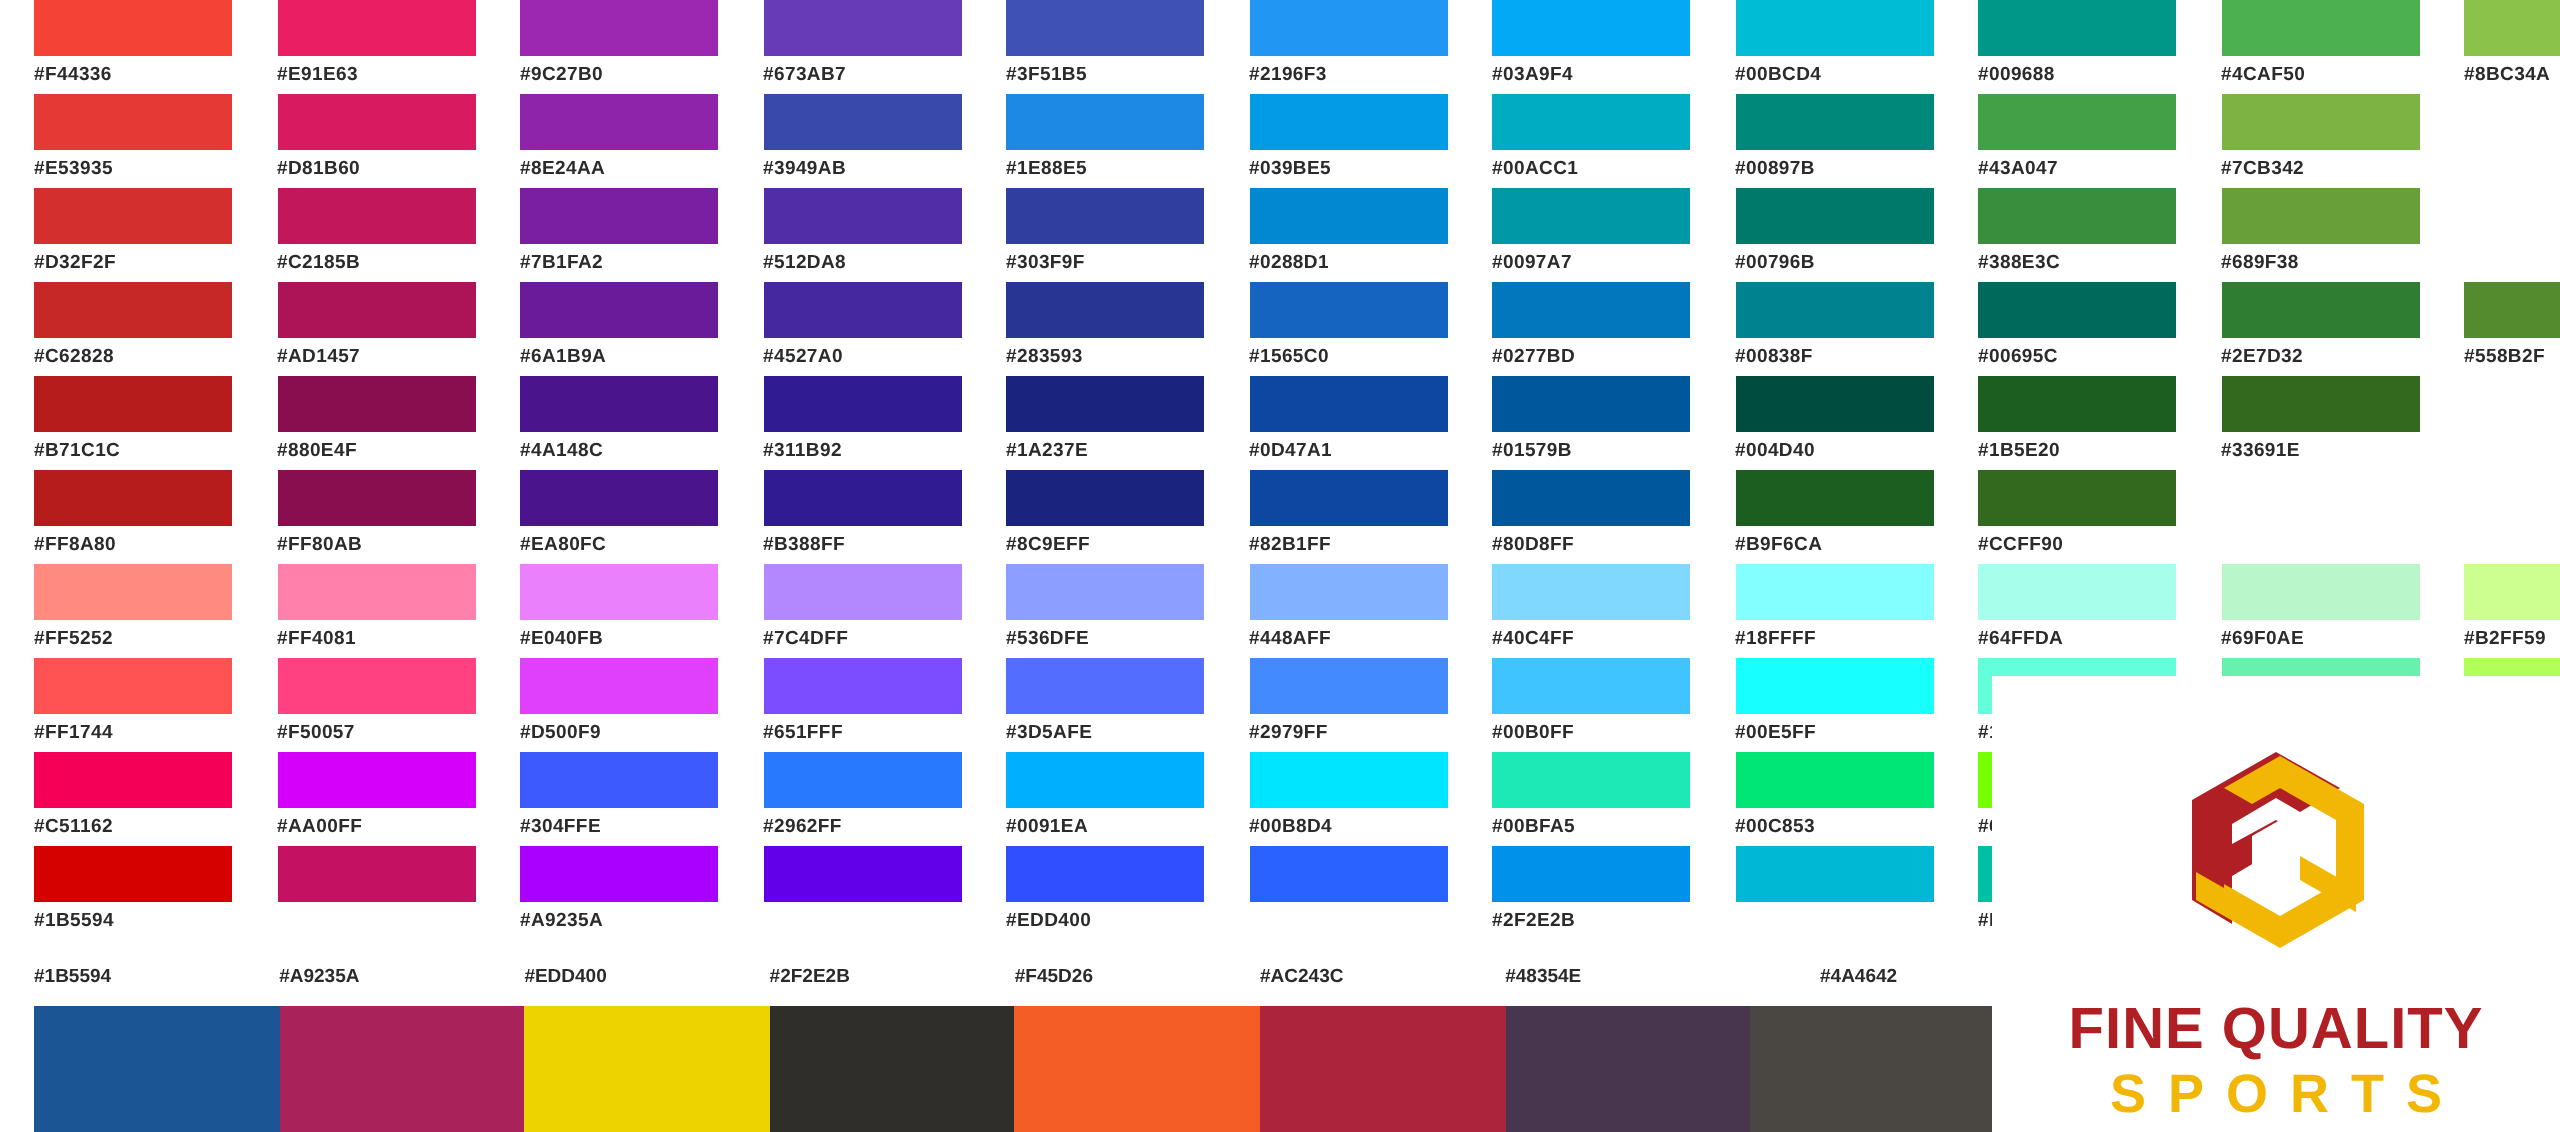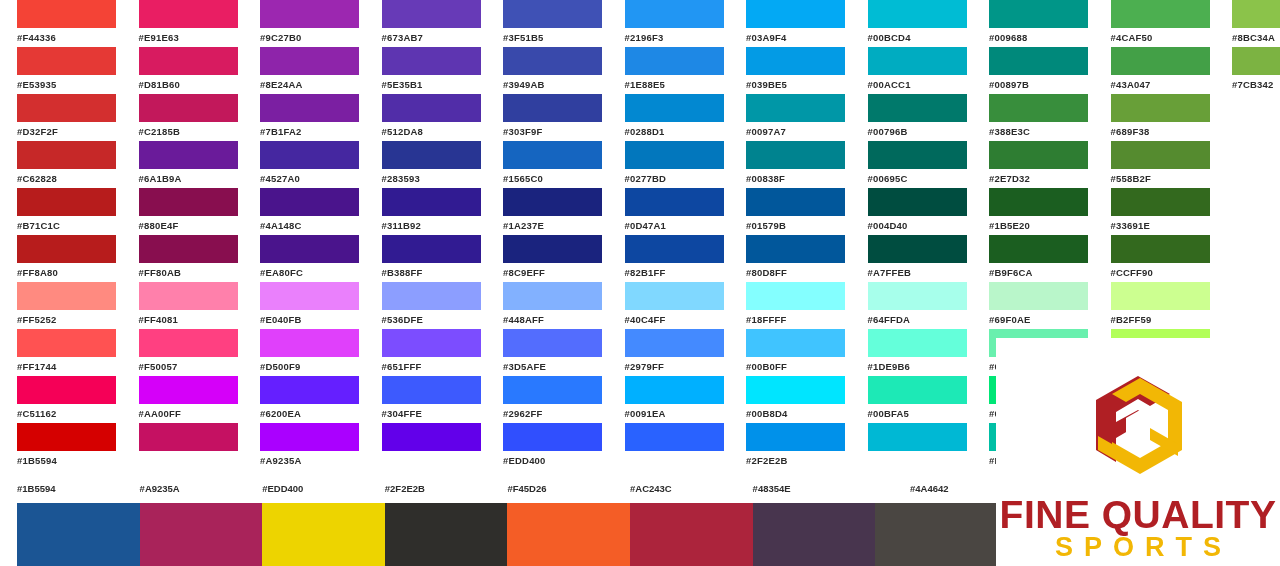--- a/index.html
+++ b/index.html
@@ -26,21 +26,21 @@
   .bsw{position:absolute;top:8px;height:63px;}
 
   
   .logo{
     position:absolute;right:6px;bottom:4px;width:272px;height:212px;
     display:flex;flex-direction:column;align-items:center;justify-content:flex-end;
     background:rgba(255,255,255,.0);
   }
   .logo-mark{width:168px;height:120px;}
   .logo-name{
-    font-size:39px;font-weight:bold;letter-spacing:.5px;line-height:34px;
+    font-size:29px;font-weight:bold;letter-spacing:.5px;line-height:34px;
     white-space:nowrap;margin-top:12px;
   }
   .logo-sub{
     font-size:27px;font-weight:bold;letter-spacing:11px;line-height:30px;
     white-space:nowrap;padding-left:11px;text-align:right;
   }
   .logo-white{
     position:absolute;right:0;bottom:0;width:284px;height:228px;
     background:#ffffff;
   }
@@ -104,24 +104,20 @@
         </div>
         <div class="cell">
           <span class="sw" style="background: rgb(216, 27, 96);"></span>
           <span class="lbl">#D81B60</span>
         </div>
         <div class="cell">
           <span class="sw" style="background: rgb(142, 36, 170);"></span>
           <span class="lbl">#8E24AA</span>
         </div>
         <div class="cell">
-          <span class="sw" style="background: rgb(94, 53, 177);"></span>
-          <span class="lbl">#5E35B1</span>
-        </div>
-        <div class="cell">
           <span class="sw" style="background: rgb(57, 73, 171);"></span>
           <span class="lbl">#3949AB</span>
         </div>
         <div class="cell">
           <span class="sw" style="background: rgb(30, 136, 229);"></span>
           <span class="lbl">#1E88E5</span>
         </div>
         <div class="cell">
           <span class="sw" style="background: rgb(3, 155, 229);"></span>
           <span class="lbl">#039BE5</span>
@@ -184,20 +180,24 @@
           <span class="sw" style="background: rgb(104, 159, 56);"></span>
           <span class="lbl">#689F38</span>
         </div>
       </div>
       <div class="prow">
         <div class="cell">
           <span class="sw" style="background: rgb(198, 40, 40);"></span>
           <span class="lbl">#C62828</span>
         </div>
         <div class="cell">
+          <span class="sw" style="background: rgb(173, 20, 87);"></span>
+          <span class="lbl">#AD1457</span>
+        </div>
+        <div class="cell">
           <span class="sw" style="background: rgb(106, 27, 154);"></span>
           <span class="lbl">#6A1B9A</span>
         </div>
         <div class="cell">
           <span class="sw" style="background: rgb(69, 39, 160);"></span>
           <span class="lbl">#4527A0</span>
         </div>
         <div class="cell">
           <span class="sw" style="background: rgb(40, 53, 147);"></span>
           <span class="lbl">#283593</span>
@@ -292,24 +292,20 @@
         </div>
         <div class="cell">
           <span class="sw" style="background: rgb(13, 71, 161);"></span>
           <span class="lbl">#82B1FF</span>
         </div>
         <div class="cell">
           <span class="sw" style="background: rgb(1, 87, 155);"></span>
           <span class="lbl">#80D8FF</span>
         </div>
         <div class="cell">
-          <span class="sw" style="background: rgb(0, 77, 64);"></span>
-          <span class="lbl">#A7FFEB</span>
-        </div>
-        <div class="cell">
           <span class="sw" style="background: rgb(27, 94, 32);"></span>
           <span class="lbl">#B9F6CA</span>
         </div>
         <div class="cell">
           <span class="sw" style="background: rgb(51, 105, 30);"></span>
           <span class="lbl">#CCFF90</span>
         </div>
       </div>
       <div class="prow">
         <div class="cell">
@@ -318,20 +314,24 @@
         </div>
         <div class="cell">
           <span class="sw" style="background: rgb(255, 128, 171);"></span>
           <span class="lbl">#FF4081</span>
         </div>
         <div class="cell">
           <span class="sw" style="background: rgb(234, 128, 252);"></span>
           <span class="lbl">#E040FB</span>
         </div>
         <div class="cell">
+          <span class="sw" style="background: rgb(179, 136, 255);"></span>
+          <span class="lbl">#7C4DFF</span>
+        </div>
+        <div class="cell">
           <span class="sw" style="background: rgb(140, 158, 255);"></span>
           <span class="lbl">#536DFE</span>
         </div>
         <div class="cell">
           <span class="sw" style="background: rgb(130, 177, 255);"></span>
           <span class="lbl">#448AFF</span>
         </div>
         <div class="cell">
           <span class="sw" style="background: rgb(128, 216, 255);"></span>
           <span class="lbl">#40C4FF</span>
@@ -376,44 +376,44 @@
         </div>
         <div class="cell">
           <span class="sw" style="background: rgb(68, 138, 255);"></span>
           <span class="lbl">#2979FF</span>
         </div>
         <div class="cell">
           <span class="sw" style="background: rgb(64, 196, 255);"></span>
           <span class="lbl">#00B0FF</span>
         </div>
         <div class="cell">
+          <span class="sw" style="background: rgb(24, 255, 255);"></span>
+          <span class="lbl">#00E5FF</span>
+        </div>
+        <div class="cell">
           <span class="sw" style="background: rgb(100, 255, 218);"></span>
           <span class="lbl">#1DE9B6</span>
         </div>
         <div class="cell">
           <span class="sw" style="background: rgb(105, 240, 174);"></span>
           <span class="lbl">#00E676</span>
         </div>
         <div class="cell">
           <span class="sw" style="background: rgb(178, 255, 89);"></span>
           <span class="lbl">#76FF03</span>
         </div>
       </div>
       <div class="prow">
         <div class="cell">
           <span class="sw" style="background: rgb(245, 0, 87);"></span>
           <span class="lbl">#C51162</span>
         </div>
         <div class="cell">
           <span class="sw" style="background: rgb(213, 0, 249);"></span>
           <span class="lbl">#AA00FF</span>
-        </div>
-        <div class="cell">
-          <span class="sw" style="background: rgb(101, 31, 255);"></span>
-          <span class="lbl">#6200EA</span>
         </div>
         <div class="cell">
           <span class="sw" style="background: rgb(61, 90, 254);"></span>
           <span class="lbl">#304FFE</span>
         </div>
         <div class="cell">
           <span class="sw" style="background: rgb(41, 121, 255);"></span>
           <span class="lbl">#2962FF</span>
         </div>
         <div class="cell">

